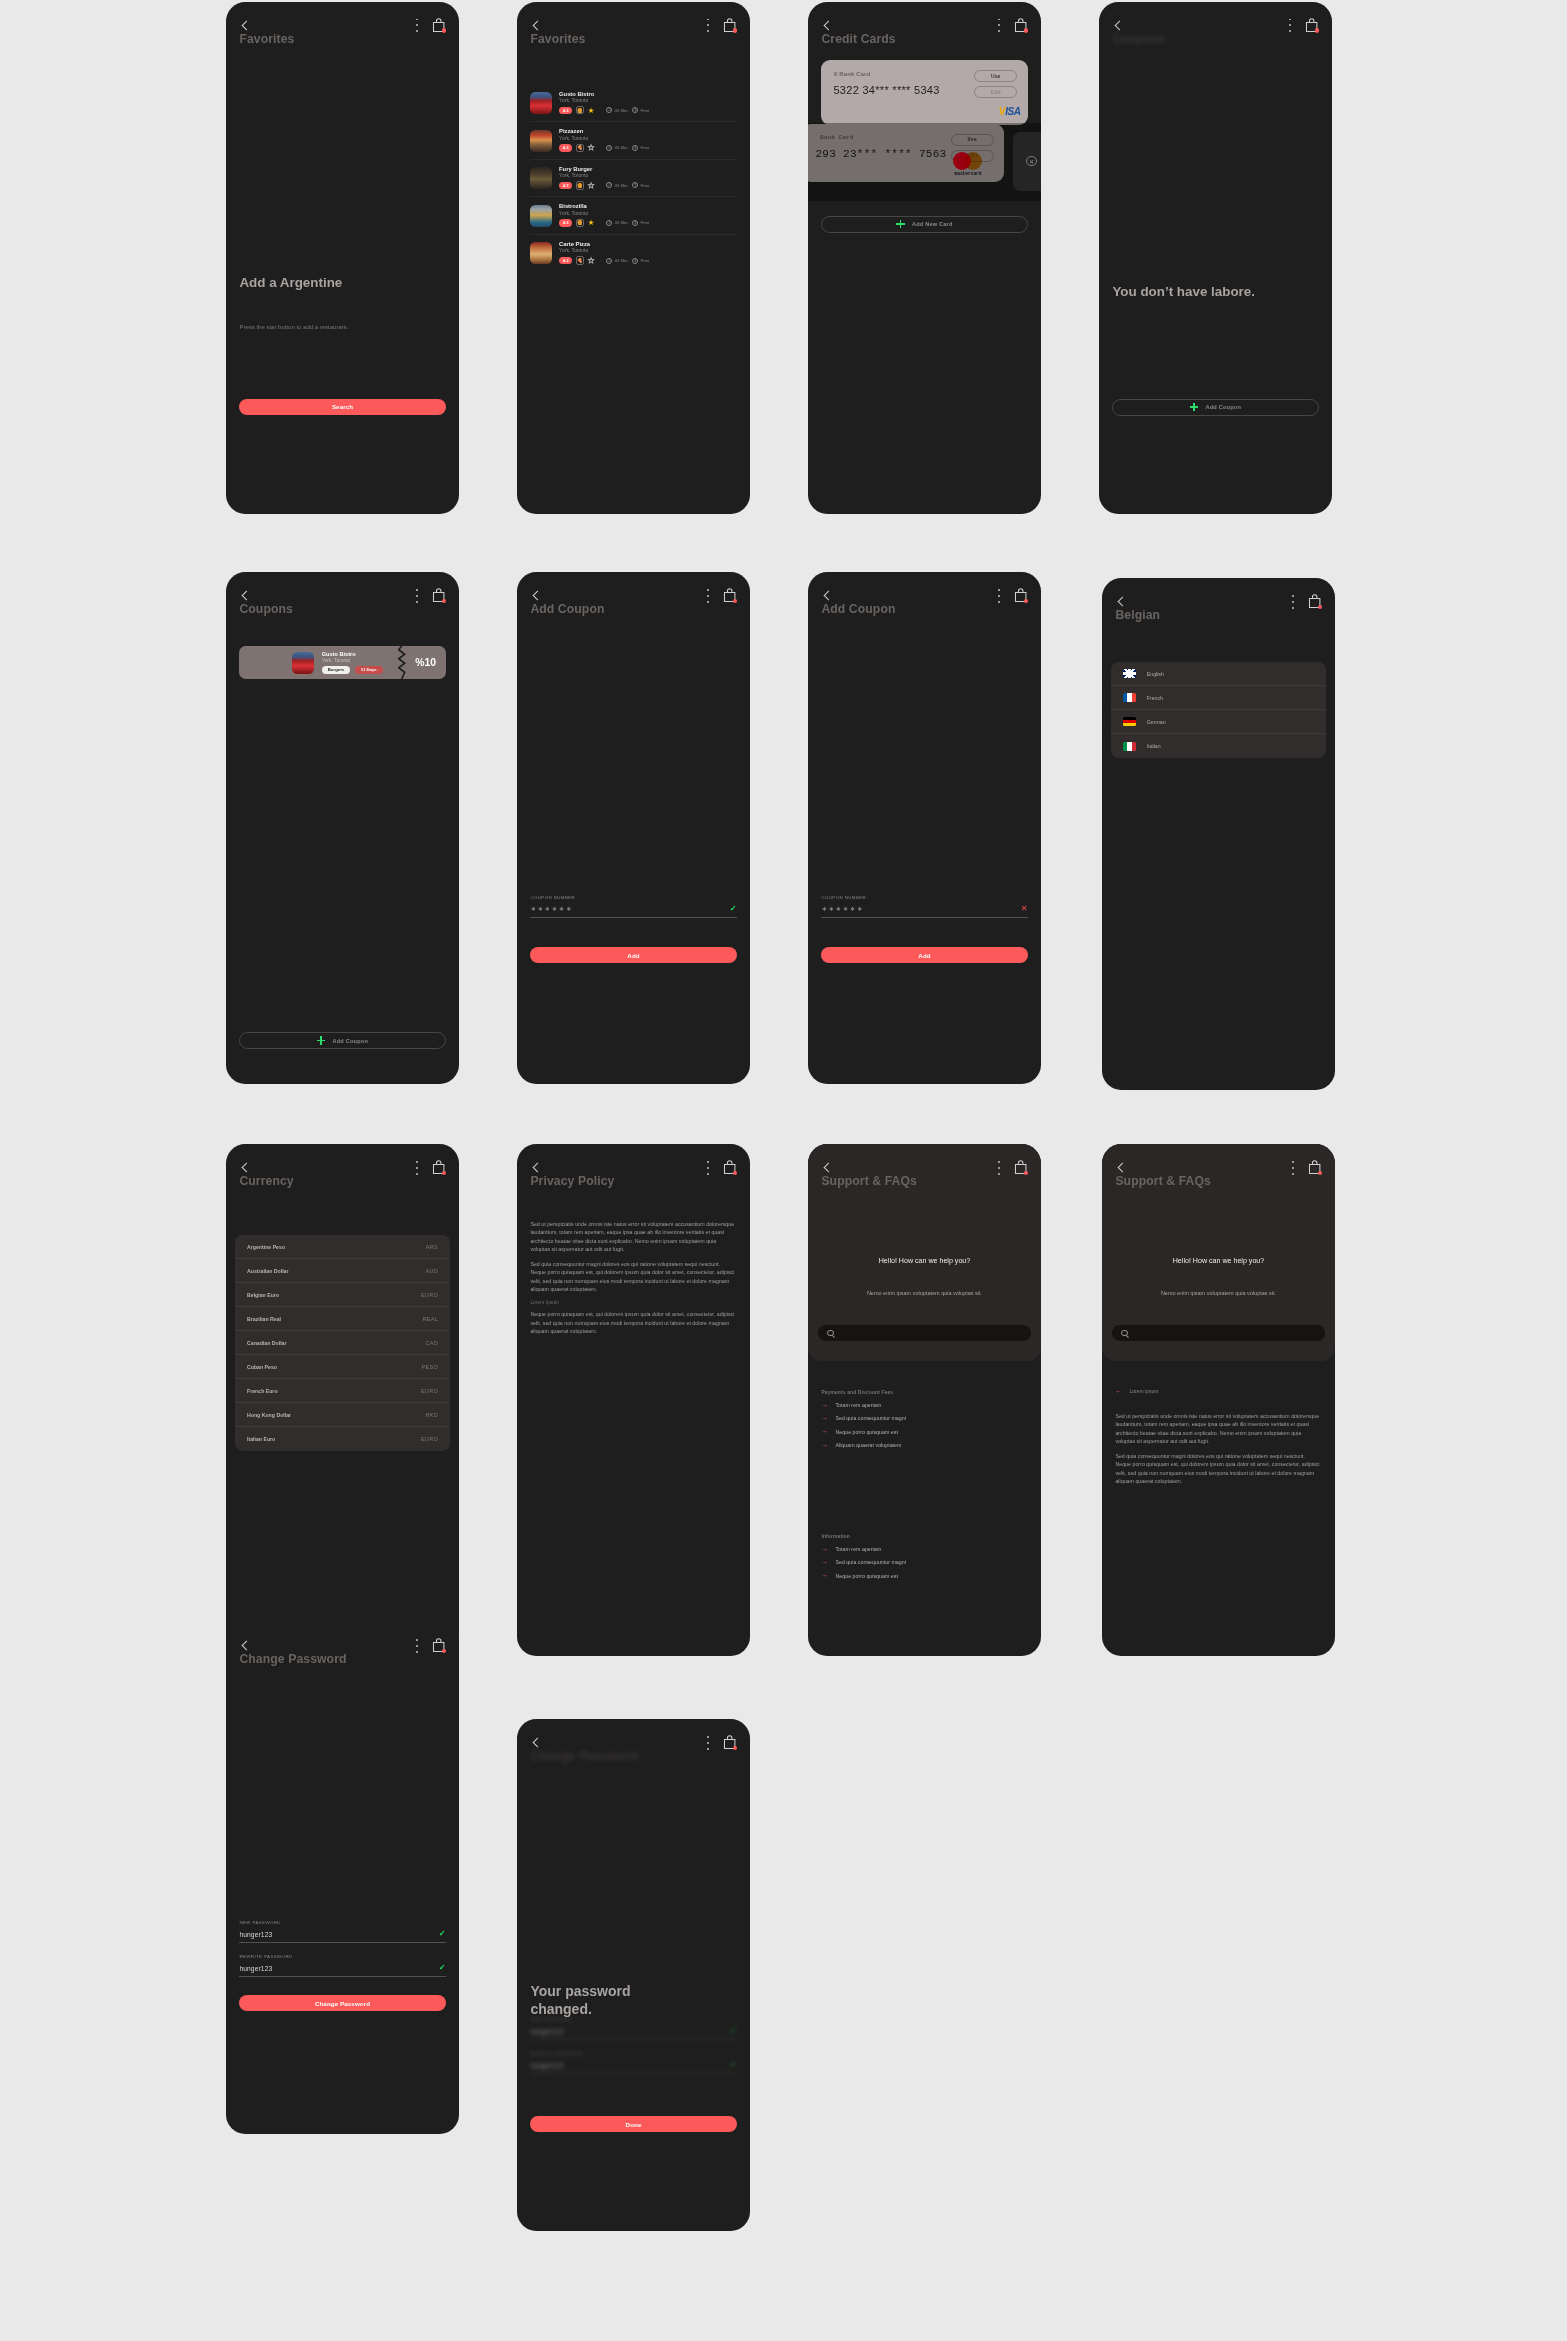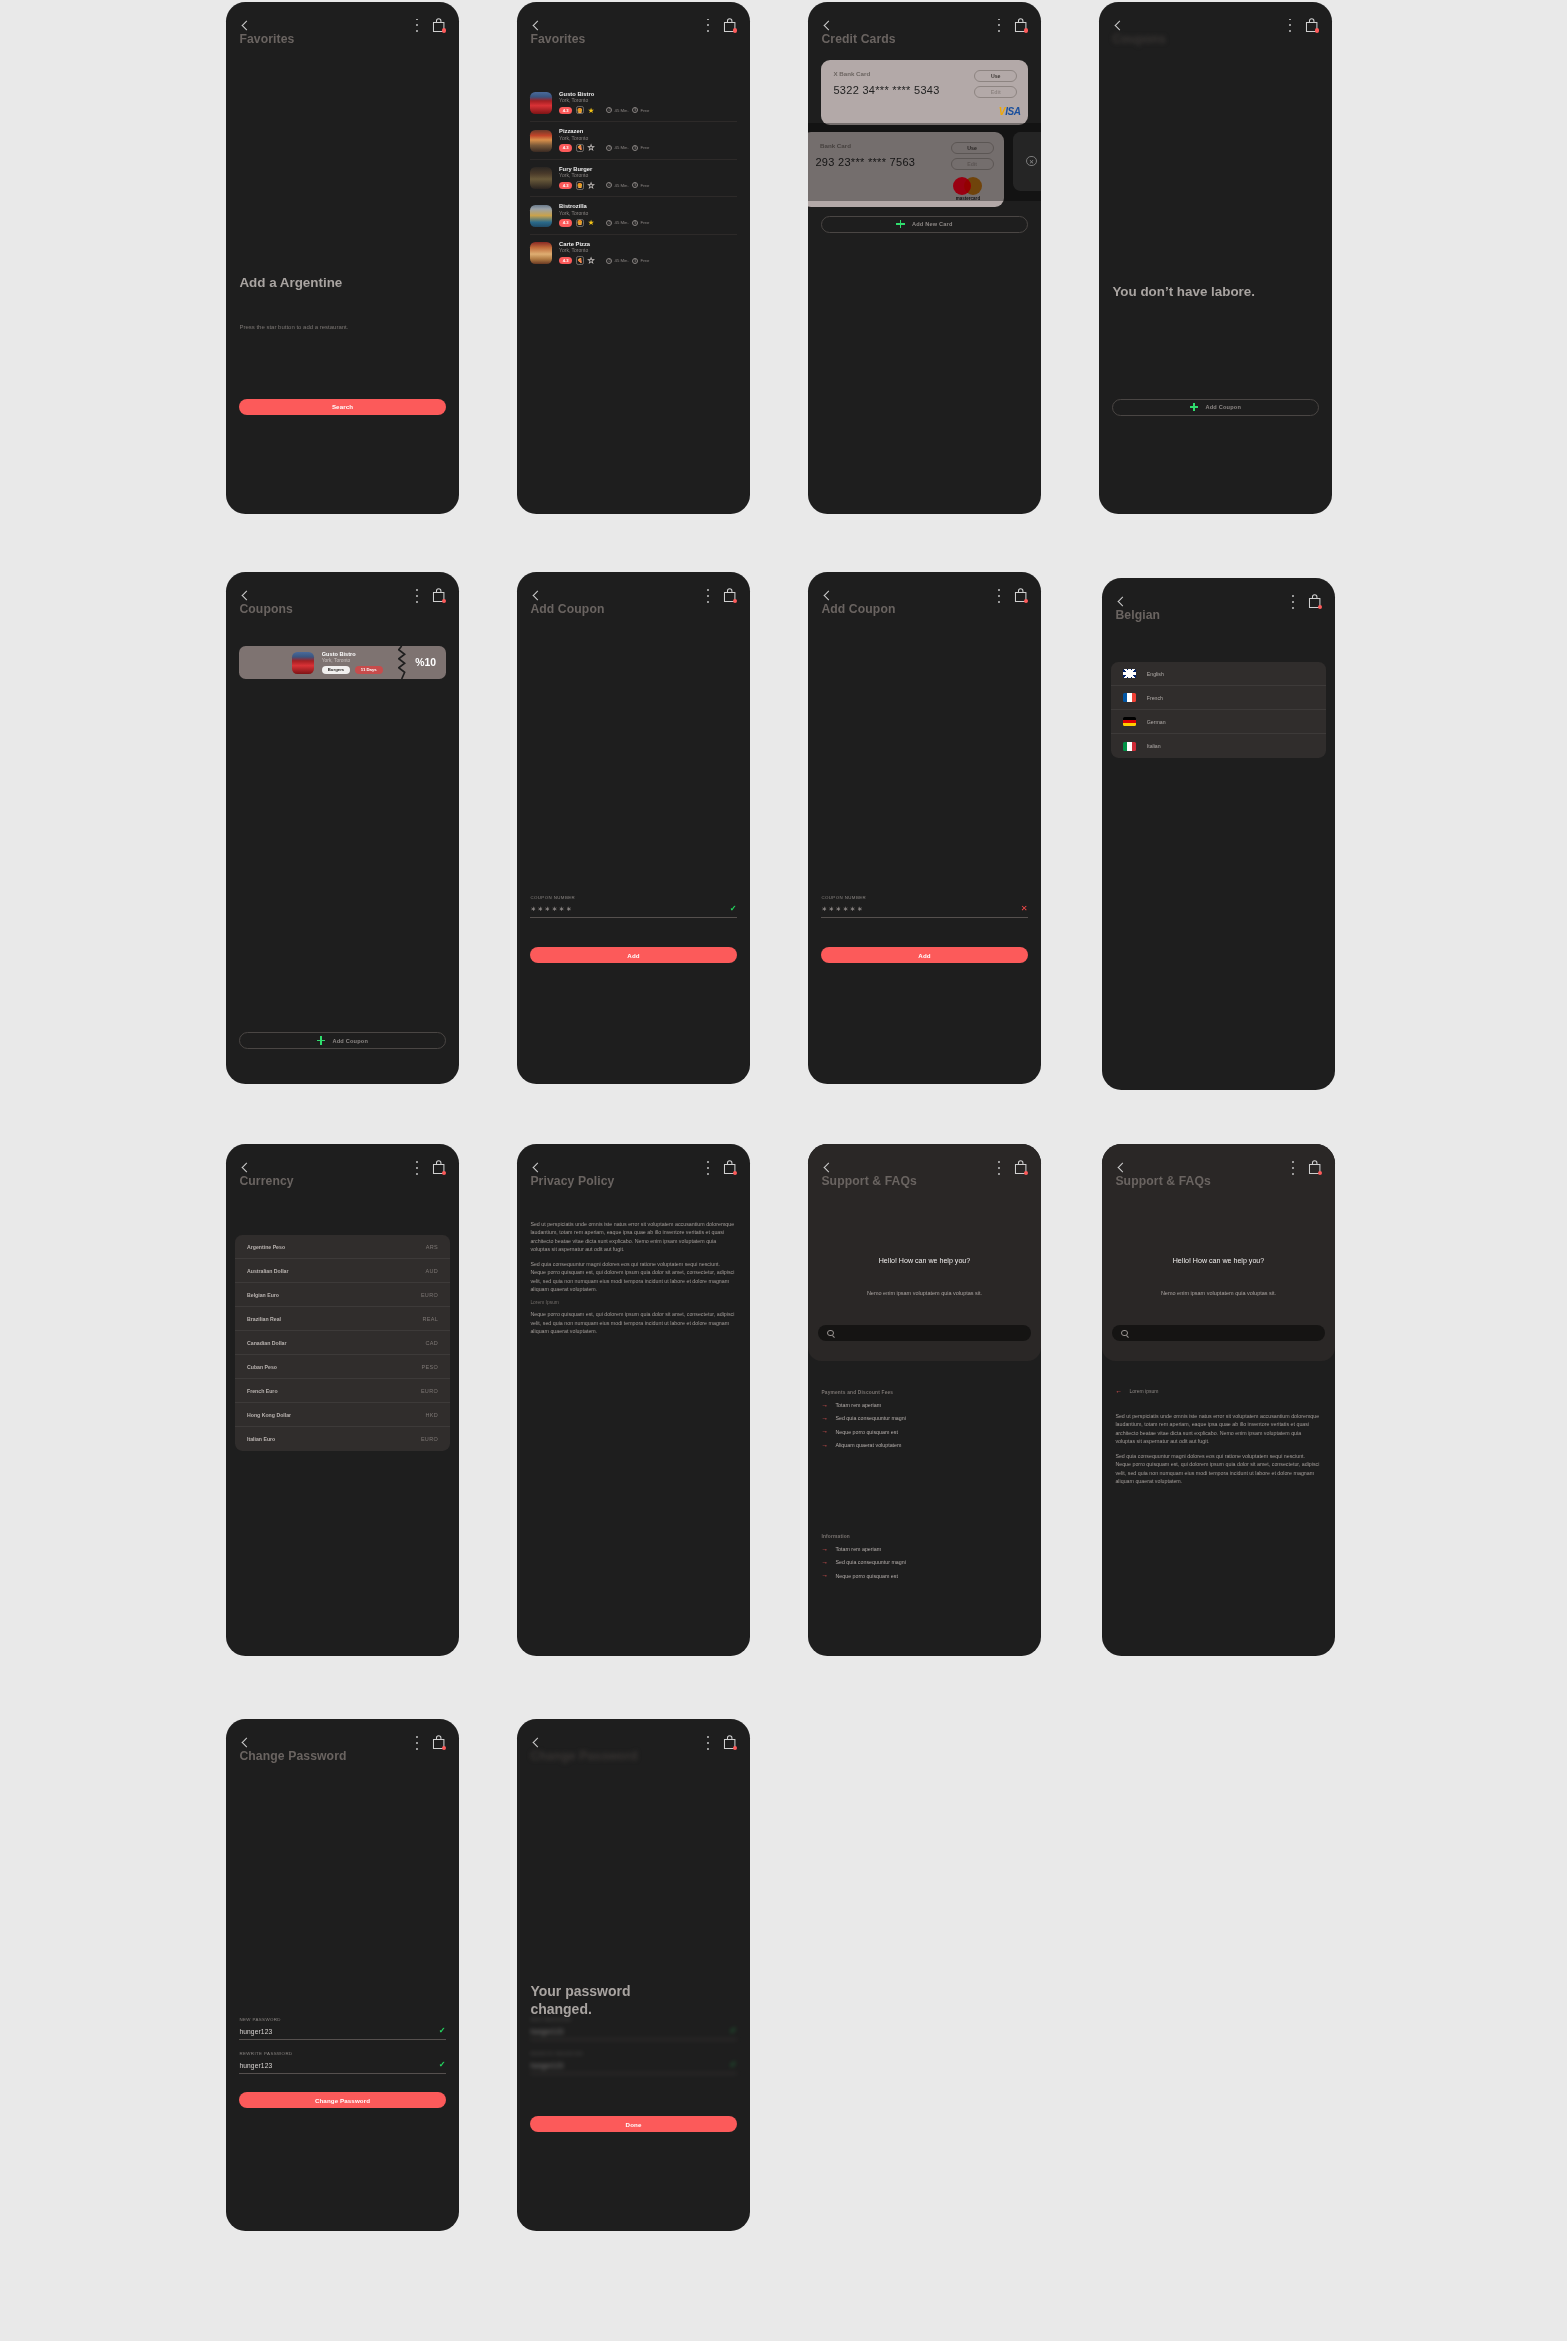--- a/index.html
+++ b/index.html
@@ -432,21 +432,21 @@
       <div class="ptitle">Credit Cards</div>
 
       <div class="ccard" style="left:13.4px;right:13.4px;top:58px;height:65px;">
         <div class="cc-name">X Bank Card</div>
         <div class="cc-num">5322 34*** **** 5343</div>
         <div class="cc-btn use">Use</div>
         <div class="cc-btn edit">Edit</div>
         <div class="visa"><span class="swoosh">V</span>ISA</div>
       </div>
 
-      <div class="ccard" style="left:-6px;width:202px;top:130px;height:75px;">
+      <div class="ccard" style="left:-6px;width:202px;top:122px;height:58px;font-family:Liberation Mono, monospace;">
         <div class="cc-name" style="left:18px;">Bank Card</div>
         <div class="cc-num" style="left:13.4px;">293 23*** **** 7563</div>
         <div class="cc-btn use">Use</div>
         <div class="cc-btn edit">Edit</div>
         <div class="mc">
           <div class="circles">
               <div class="c1"></div>
               <div class="c2"></div>
             </div>
           <div class="txt">mastercard</div>
@@ -826,21 +826,21 @@
         <span class="t">Lorem ipsum</span>
       </div>
 
       <div class="doc" style="top:268px;">
         <p>Sed ut perspiciatis unde omnis iste natus error sit voluptatem accusantium doloremque laudantium, totam rem aperiam, eaque ipsa quae ab illo inventore veritatis et quasi architecto beatae vitae dicta sunt explicabo. Nemo enim ipsam voluptatem quia voluptas sit aspernatur aut odit aut fugit.</p>
         <p>Sed quia consequuntur magni dolores eos qui ratione voluptatem sequi nesciunt. Neque porro quisquam est, qui dolorem ipsum quia dolor sit amet, consectetur, adipisci velit, sed quia non numquam eius modi tempora incidunt ut labore et dolore magnam aliquam quaerat voluptatem.</p>
       </div>
     </div>
   </div>
 
-  <div class="phone" style="left:226px;top:1719px;">
+  <div class="phone" style="left:226px;top:1622px;">
     <div class="phone-inner">
       <div class="topbar">
         <div class="back-chev"></div>
         <div class="topbar-spacer"></div>
         <div class="kebab">
             <i></i>
             <i></i>
             <i></i>
           </div>
         <div class="bag">

